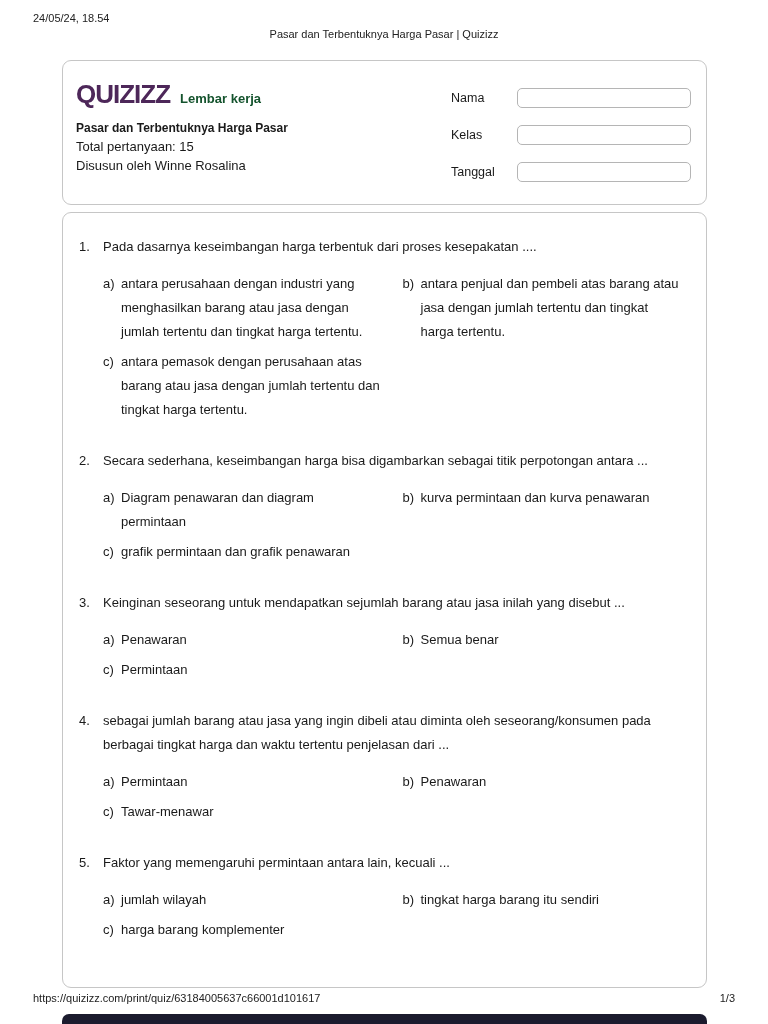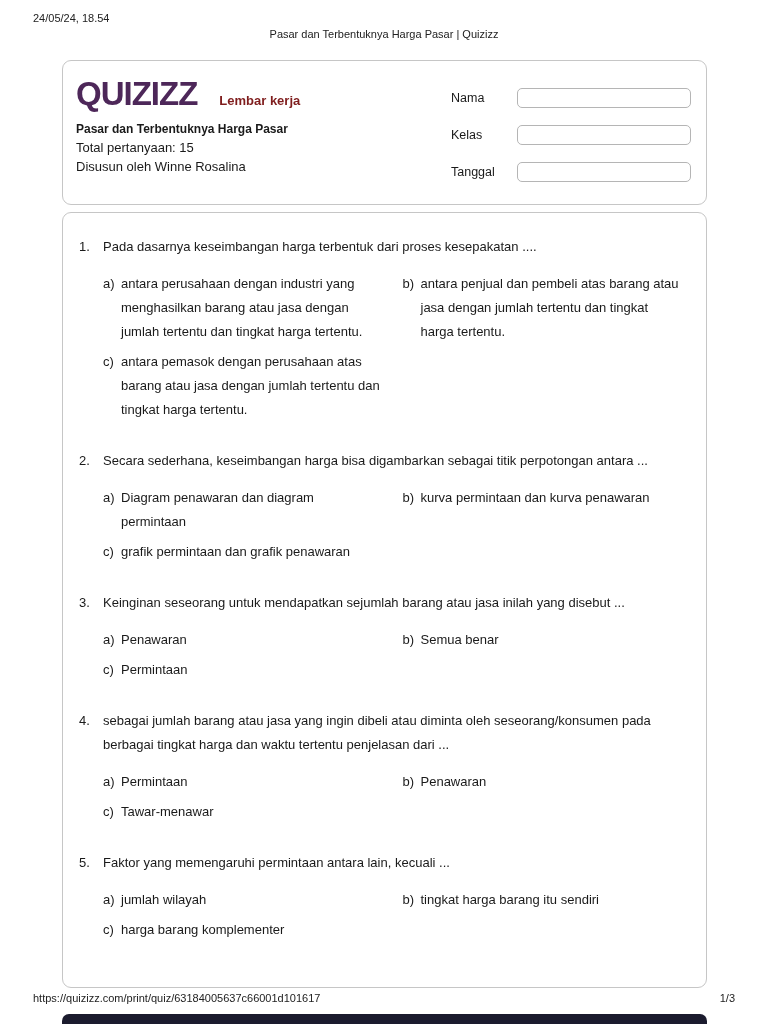--- a/index.html
+++ b/index.html
@@ -27,24 +27,24 @@
     border: 1px solid #c6c6c6;
     border-radius: 9px;
   }
   .header-card { top: 60px; height: 145px; display: flex; padding: 18px 15px 14px 13px; }
   .questions-card { top: 212px; height: 776px; padding: 22px 16px; }
 
   
   .hc-left { flex: 1 1 auto; }
   .logo-row { display: flex; align-items: baseline; margin-top: 2px; }
   .logo {
-    font-size: 33px; font-weight: 800; letter-spacing: -1px;
+    font-size: 26px; font-weight: 800; letter-spacing: -1px;
     color: #4d2759; line-height: 26px;
   }
-  .logo-suffix { font-size: 13px; font-weight: 700; color: #7f1d1d; margin-left: 22px; }
+  .logo-suffix { font-size: 13px; font-weight: 700; color: #14532d; margin-left: 10px; }
   .quiz-title { font-size: 12px; font-weight: 700; margin-top: 14px; }
   .meta-line { font-size: 13px; margin-top: 5px; line-height: 14px; color: #1a1a1a; }
 
   
   .hc-right { width: 240px; padding-top: 9px; flex: 0 0 auto; }
   .field-row { display: flex; align-items: center; margin-bottom: 17px; }
   .field-label { width: 58px; font-size: 12.5px; margin-right: 8px; color: #1a1a1a; }
   .field-input {
     width: 174px; height: 20px;
     border: 1px solid #b5b5b5; border-radius: 5px;

